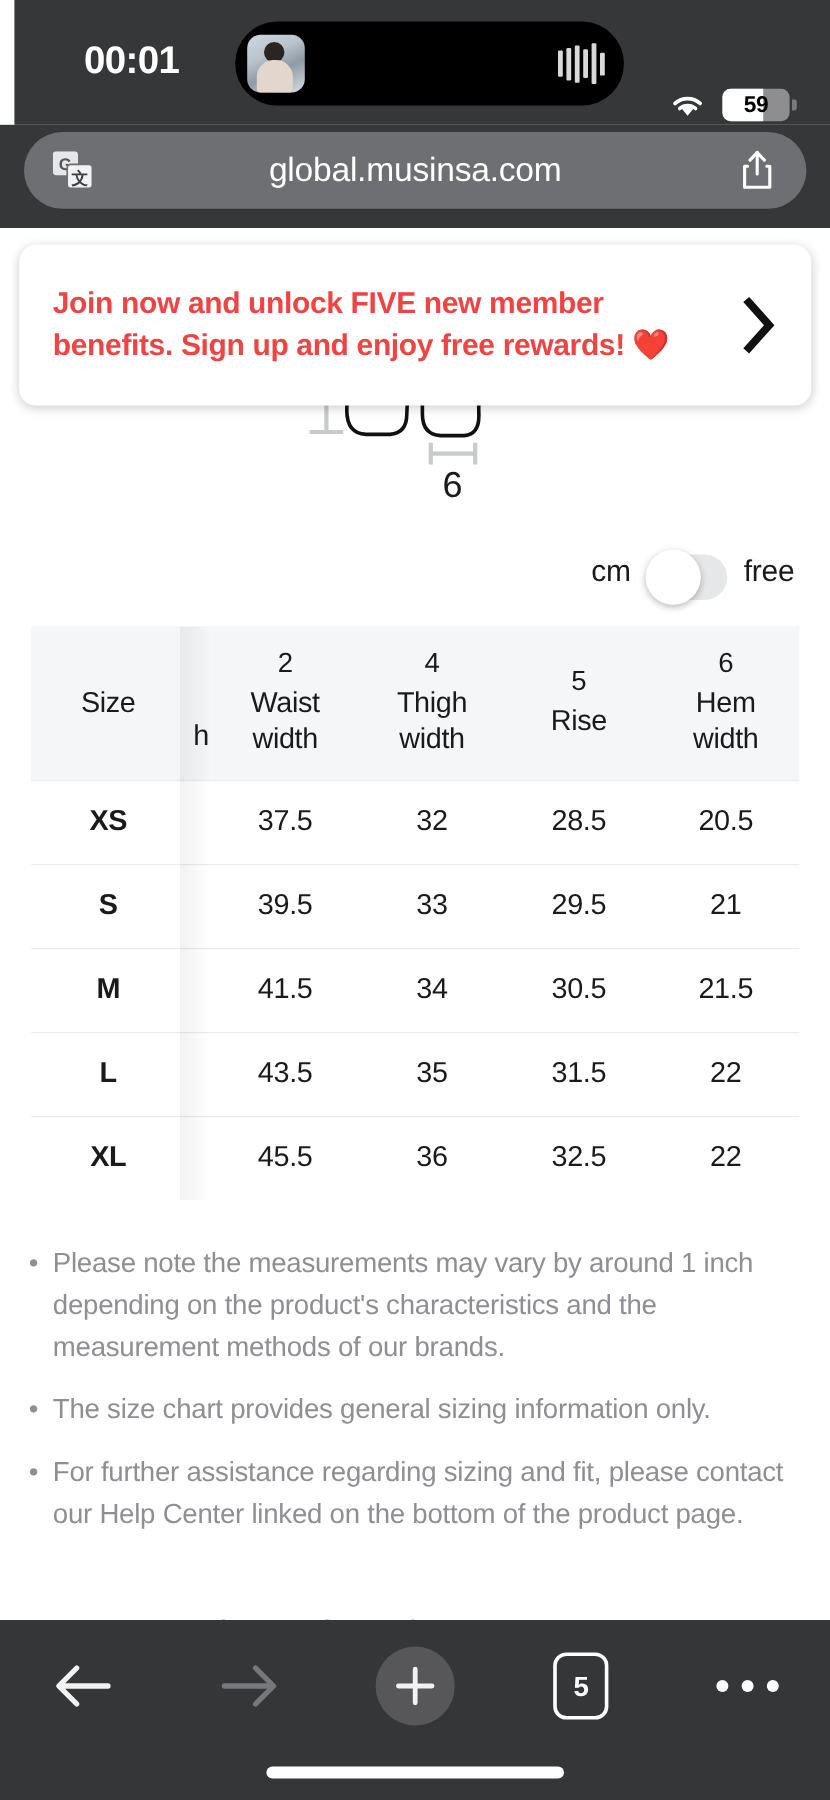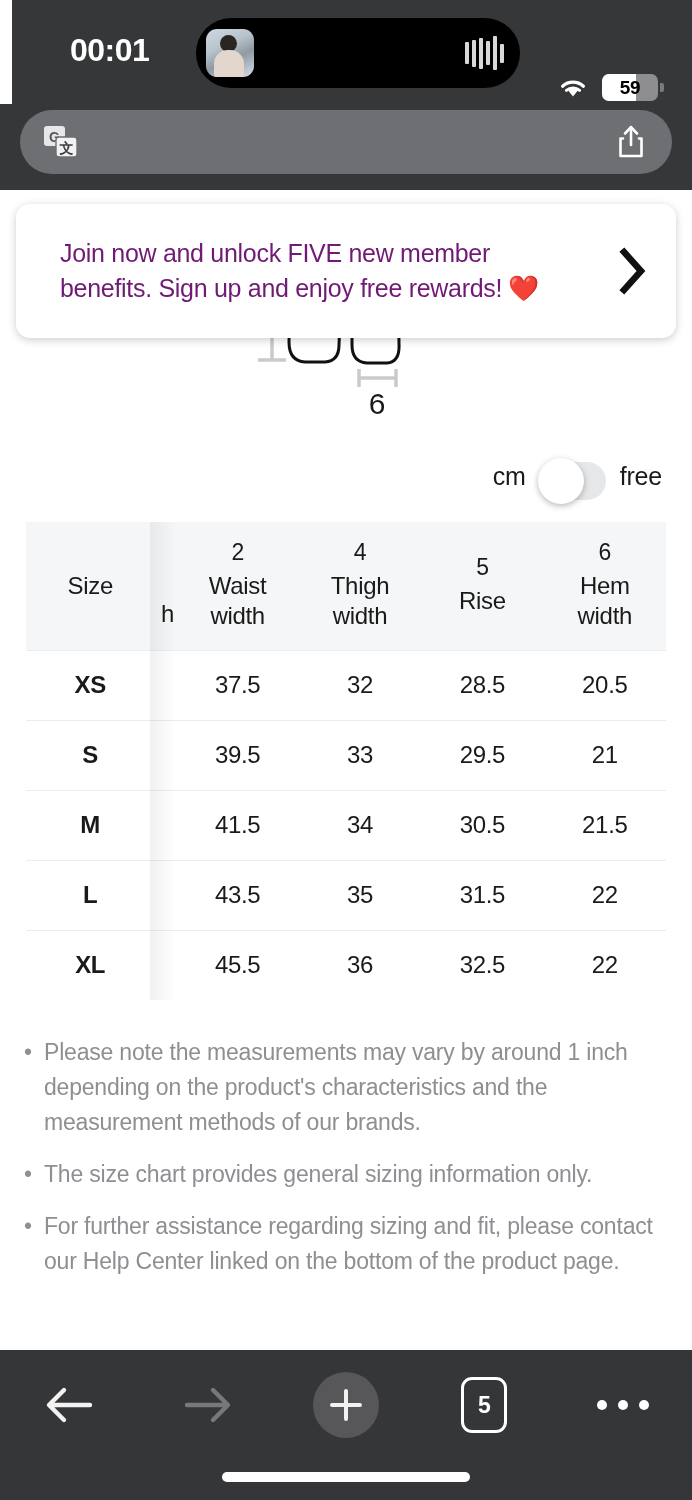--- a/index.html
+++ b/index.html
@@ -102,22 +102,22 @@
   
   .promo{
     position:absolute; top:14px; left:16px;
     width:660px; height:134px;
     background:#ffffff; border-radius:14px;
     box-shadow:0 2px 9px rgba(0,0,0,0.20);
     display:flex; align-items:center; padding:0 22px 0 28px;
     z-index:20;
   }
   .promo-text{
-    flex:1; font-size:25px; font-weight:400; color:#701a75;
-    line-height:1.42; letter-spacing:-0.3px;margin-left:16px;
+    flex:1; font-size:25px; font-weight:700; color:#ef4444;
+    line-height:1.42; letter-spacing:-0.3px;
   }
   .promo-heart{ font-size:25px; }
   .promo-chevron{
     width:44px; margin-left:6px; display:flex; align-items:center; justify-content:center;
   }
 
   
   .diagram{ position:absolute; top:60px; left:0; width:692px; height:250px; }
 
   
@@ -258,20 +258,21 @@
 <div class="url-bar-wrap">
   <div class="url-bar">
     <span class="translate-icon">
       <svg width="34" height="32" viewBox="0 0 34 32">
         <rect x="0" y="0" width="21" height="20" rx="3" fill="#e7e7e9"></rect>
         <text x="10.5" y="15.5" font-family="Liberation Sans, sans-serif" font-size="14" font-weight="700" fill="#55565a" text-anchor="middle">G</text>
         <rect x="12" y="11" width="21" height="20" rx="3" fill="#f2f2f4" stroke="#6e6f72" stroke-width="1.4"></rect>
         <text x="22.5" y="27" font-family="Liberation Sans, sans-serif" font-size="14" font-weight="700" fill="#3c3d40" text-anchor="middle">文</text>
       </svg>
     </span>
+    <span class="url-text">global.musinsa.com</span>
     <span class="share-icon">
       <svg width="30" height="36" viewBox="0 0 30 36">
         <path d="M15 3 L15 21" stroke="#fff" stroke-width="2.6" stroke-linecap="round"></path>
         <path d="M9 9.5 L15 3.2 L21 9.5" stroke="#fff" stroke-width="2.6" fill="none" stroke-linecap="round" stroke-linejoin="round"></path>
         <path d="M7 14.5 L4.5 14.5 L4.5 32 L25.5 32 L25.5 14.5 L23 14.5" stroke="#fff" stroke-width="2.6" fill="none" stroke-linecap="round" stroke-linejoin="round"></path>
       </svg>
     </span>
   </div>
 </div>
 

